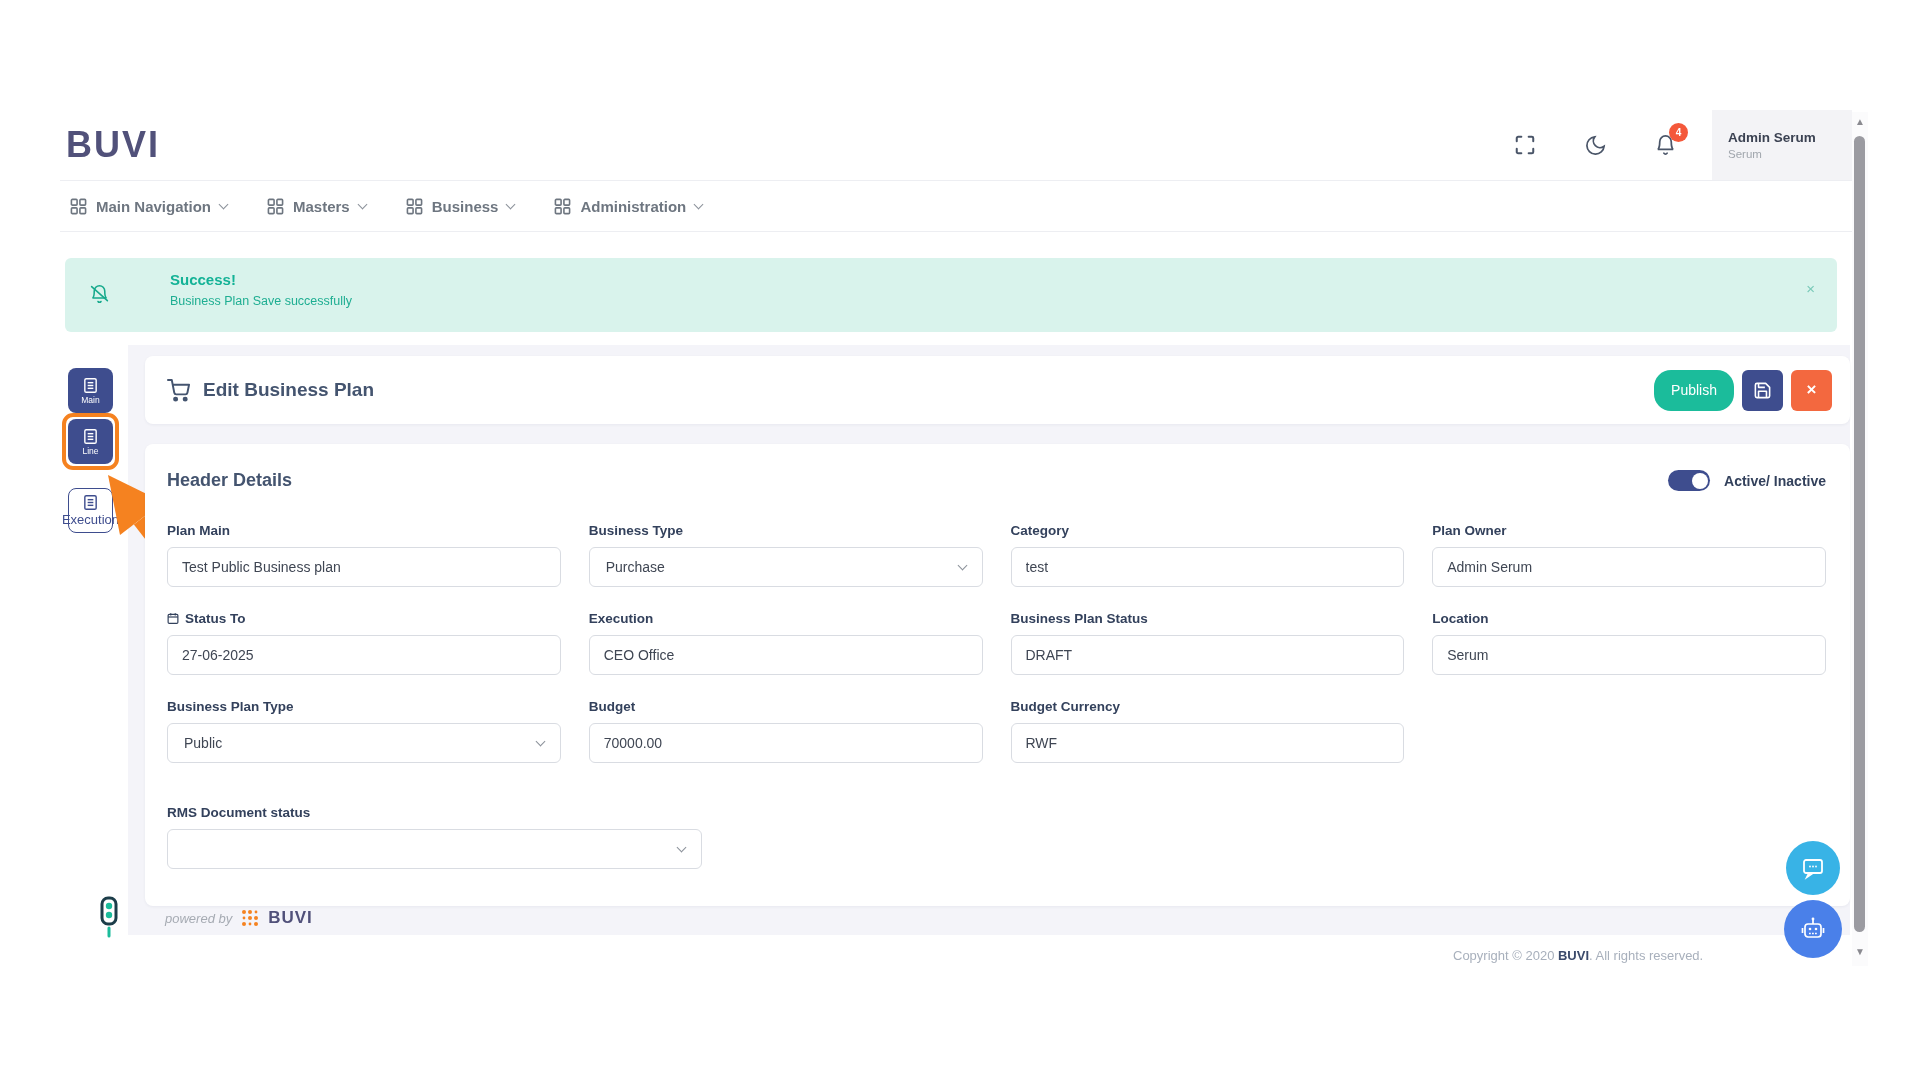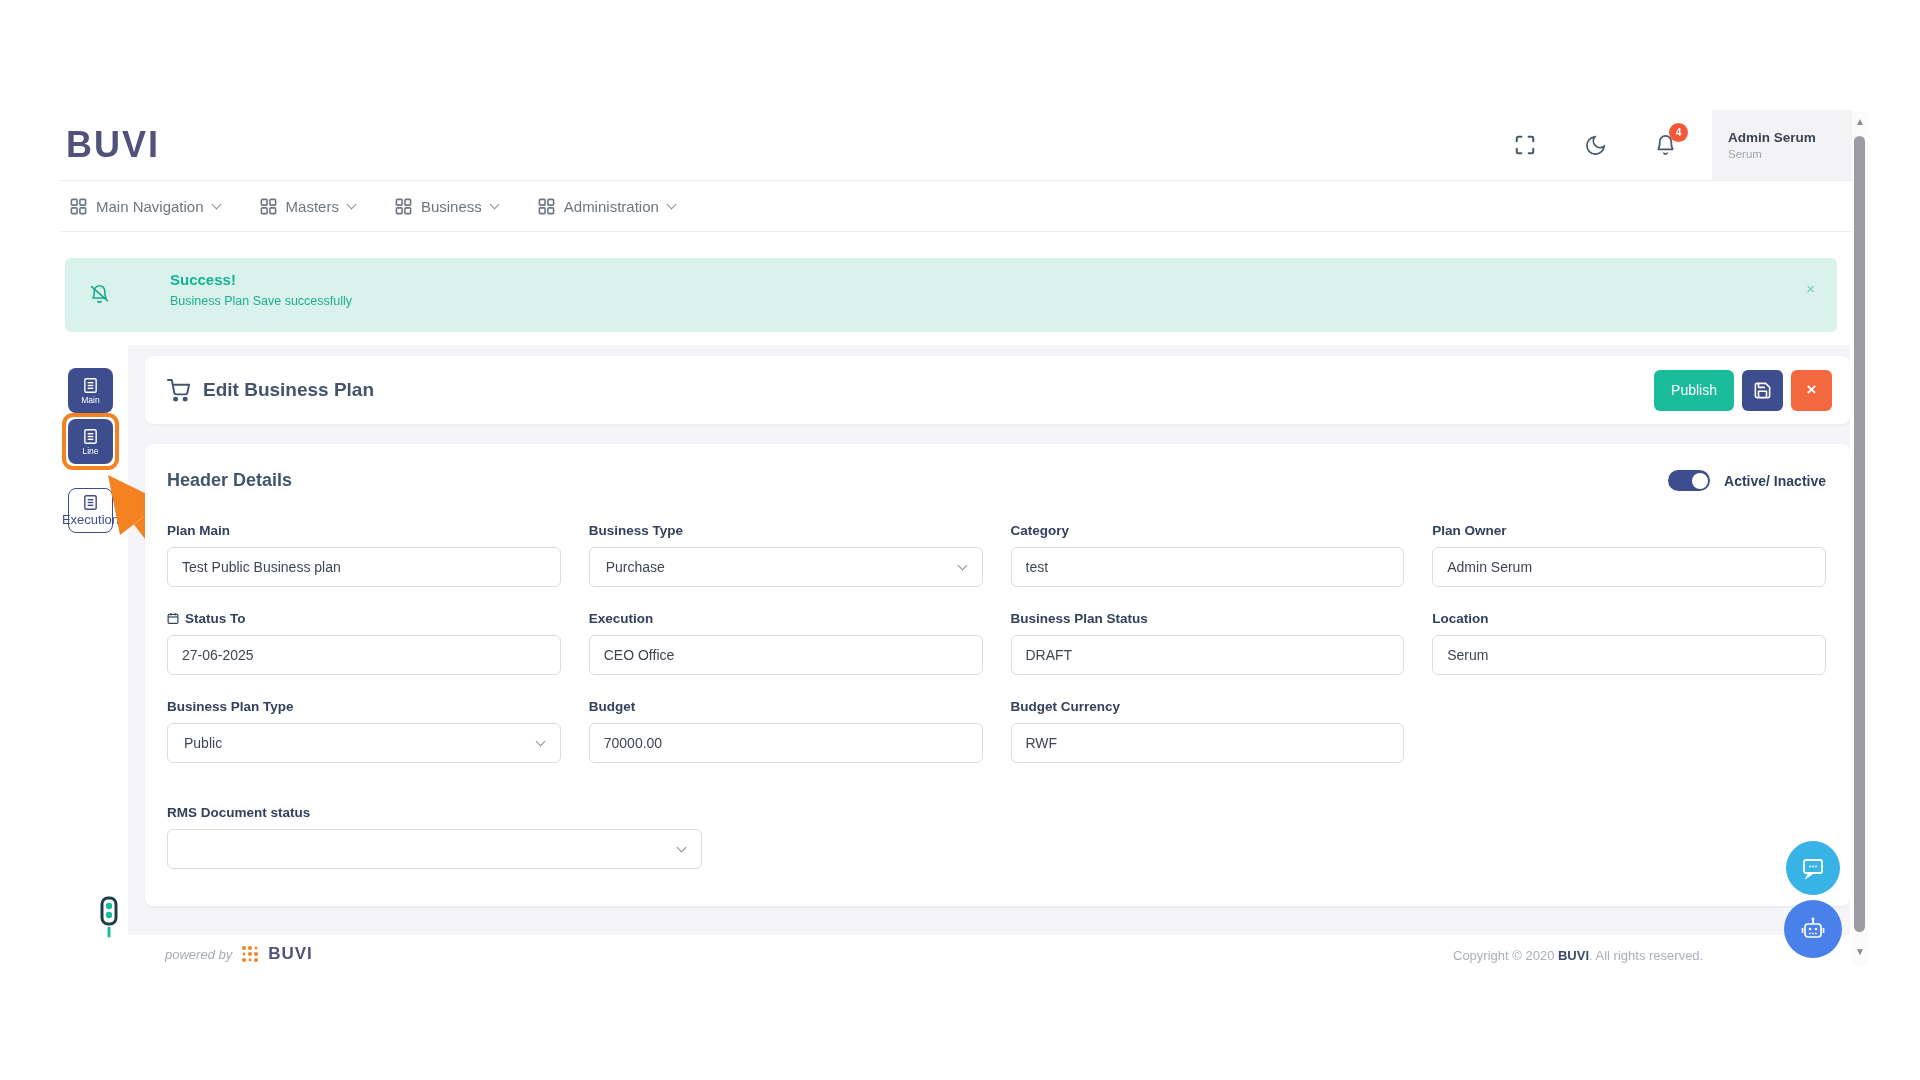--- a/index.html
+++ b/index.html
@@ -16,21 +16,21 @@
   .badge { position:absolute; top:-9px; right:-10px; min-width:19px; height:19px; border-radius:50%;
     background:#f4583a; color:#fff; font-size:10px; font-weight:bold; display:flex; align-items:center; justify-content:center; }
   .userblock { width:140px; height:70px; background:#f3f3f6; display:flex; flex-direction:column;
     justify-content:center; padding-left:16px; }
   .user-name { font-size:13.5px; font-weight:bold; color:#3b4252; }
   .user-sub { font-size:11.5px; color:#a0a6ad; margin-top:3px; }
 
   
   .navbar { position:absolute; left:60px; top:180px; width:1792px; height:52px;
     border-top:1px solid #edeef2; border-bottom:1px solid #edeef2;
-    display:flex; align-items:center; gap:40px; padding-left:10px; background:#fff; }
+    display:flex; align-items:center; gap:40px; padding-left:10px; background:#fff;font-weight:bold; }
   .nav-item { display:flex; align-items:center; gap:9px; color:#6e7680; font-size:15px; cursor:pointer; }
   .chev { width:7px; height:7px; border-right:1.6px solid #8b919a; border-bottom:1.6px solid #8b919a;
     transform:rotate(45deg); margin-top:-3px; }
 
   
   .alert { position:absolute; left:65px; top:258px; width:1772px; height:74px; background:#d9f3ec;
     border-radius:6px; display:flex;gap:44px; }
   .alert-icon { margin:26px 0 0 24px; }
   .alert-text { margin:13px 0 0 16px; }
   .alert-title { font-size:15px; font-weight:bold; color:#13b296; }
@@ -47,21 +47,21 @@
   .side-outline { background:#fff; border:1px solid #3e4d8e; color:#3e4d8e; }
   .side-label { font-size:8.5px; margin-top:1px; }
   .hl-ring { position:absolute; left:62px; top:413px; width:57px; height:57px; border:4px solid #f58220;
     border-radius:11px; }
 
   
   .card { position:absolute; background:#fff; border-radius:8px; box-shadow:0 1px 3px rgba(40,50,80,.06); }
   .card1 { left:145px; top:356px; width:1705px; height:68px; display:flex; align-items:center; padding:0 18px 0 22px; }
   .page-title { font-size:19px; font-weight:bold; color:#44546f; margin-left:13px; }
   .card1-actions { margin-left:auto; display:flex; gap:8px; }
-  .btn-publish { background:#1bbc9b; color:#fff; font-size:14px; border:none; border-radius:6px;
+  .btn-publish { background:#1bbc9b; color:#fff; font-size:14px; border:none; border-radius:17px;
     padding:0 17px; height:41px; cursor:pointer; }
   .btn-sq { width:41px; height:41px; border:none; border-radius:6px; display:flex; align-items:center;
     justify-content:center; cursor:pointer; }
   .btn-save { background:#3e4d8e; }
   .btn-close { background:#f3683f; color:#fff; font-size:17px; font-weight:bold; }
 
   .card2 { left:145px; top:444px; width:1705px; height:462px; padding:26px 24px 0 22px; }
   .sec-head { display:flex; align-items:center; }
   .sec-title { font-size:18px; font-weight:bold; color:#44546f; }
   .toggle-wrap { margin-left:auto; display:flex; align-items:center; gap:14px; }
@@ -73,21 +73,21 @@
   .form-grid { margin-top:32px; display:grid; grid-template-columns:repeat(4,1fr); column-gap:28px; row-gap:24px; }
   .f-label { display:flex; align-items:center; gap:6px; font-size:13.5px; font-weight:bold; color:#33415c; margin-bottom:9px; }
   .f-input { width:100%; height:40px; border:1px solid #d9dce2; border-radius:6px; background:#fff;
     font-size:14px; color:#3f4653; padding:0 14px; font-family:"Liberation Sans",sans-serif; }
   .f-select { width:100%; height:40px; border:1px solid #d9dce2; border-radius:6px; background:#fff;
     display:flex; align-items:center; padding:0 16px; font-size:14px; color:#3f4653; cursor:pointer; }
   .f-select .chev { margin-left:auto; }
   .rms-block { margin-top:42px; width:535px; }
 
   
-  .powered { position:absolute; left:165px; top:944px; display:flex; align-items:center; gap:8px; }
+  .powered { position:absolute; left:165px; top:908px; display:flex; align-items:center; gap:8px; }
   .powered-txt { font-size:13px; font-style:italic; color:#a6abb3; }
   .powered-brand { font-size:17px; font-weight:bold; letter-spacing:1px; color:#51517a; }
   .copyright { position:absolute; left:1453px; top:948px; font-size:13px; color:#a8b0bc; }
   .copyright b { color:#3b4a6b; }
 
   
   .fab { position:absolute; border-radius:50%; display:flex; align-items:center; justify-content:center; cursor:pointer; }
   .fab-chat { left:1786px; top:841px; width:54px; height:54px; background:#38b3e6; }
   .fab-bot { left:1784px; top:900px; width:58px; height:58px; background:#4a80e9; }
 

